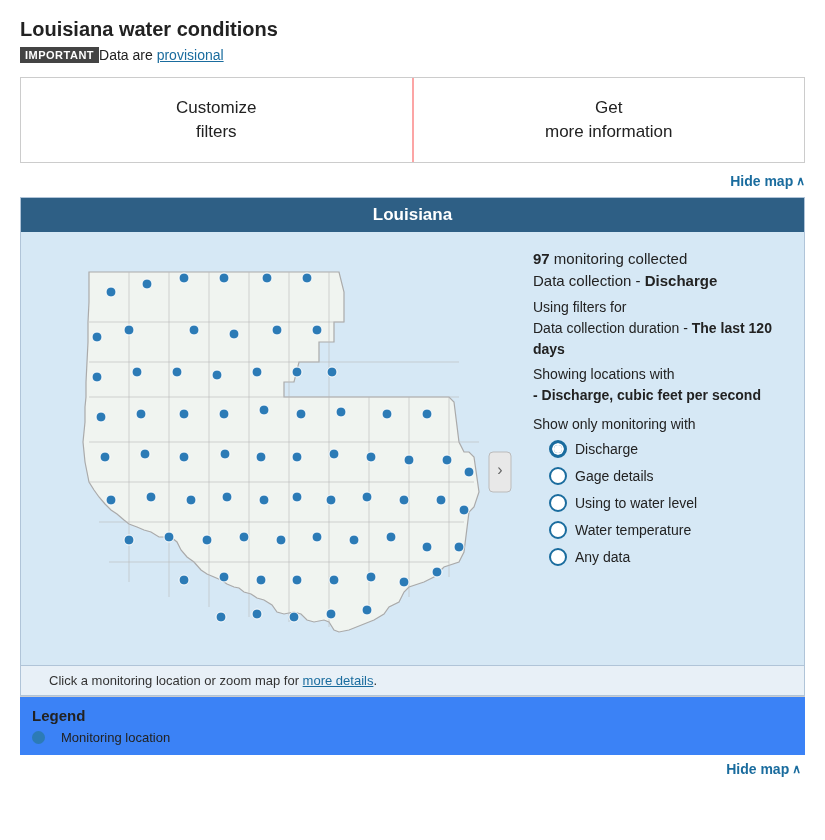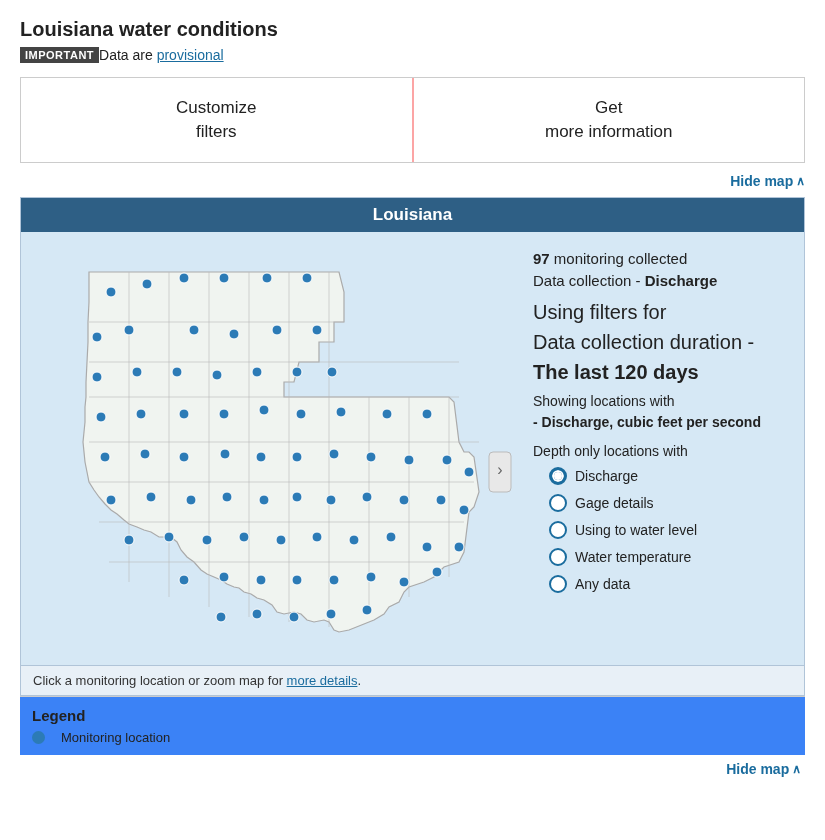--- a/index.html
+++ b/index.html
@@ -122,21 +122,21 @@
     }
     .monitor-count {
       font-size: 15px;
       margin-bottom: 4px;
       line-height: 1.5;
     }
     .monitor-count strong {
       font-weight: 700;
     }
     .filter-info {
-      font-size: 20px;
+      font-size: 14px;
       margin-bottom: 4px;
       line-height: 1.5;
     }
     .filter-info strong { font-weight: 700; }
     .showing-info {
       font-size: 14px;
       margin-bottom: 10px;
       line-height: 1.5;
     }
     .showing-info strong { font-weight: 700; }
@@ -174,21 +174,21 @@
       content: '';
       width: 8px;
       height: 8px;
       border-radius: 50%;
       background: #fff;
       display: block;
     }
     .map-footer {
       background: #e8f0f7;
       border-top: 1px solid #b0c4d8;
-      padding: 7px 12px;
+      padding: 7px 28px;
       font-size: 13px;
       color: #333;
     }
     .map-footer a {
       color: #1a6c9e;
       text-decoration: underline;
       cursor: pointer;
     }
     .legend-section {
       padding: 10px 12px 8px 12px;
@@ -384,21 +384,21 @@
           <span>Data collection - </span><strong>Discharge</strong>
         </p>
         <p class="filter-info">
           <span>Using filters for</span><br>
           <span>Data collection duration - </span><strong>The last 120 days</strong>
         </p>
         <p class="showing-info">
           <span>Showing locations with</span><br>
           <strong>- Discharge, cubic feet per second</strong>
         </p>
-        <p class="show-only-label">Depth only locations with</p>
+        <p class="show-only-label">Show only monitoring with</p>
 
         <div class="radio-option">
           <div class="radio-circle selected">
               <div></div>
             </div>
           <span>Discharge</span>
         </div>
         <div class="radio-option">
           <div class="radio-circle"></div>
           <span>Gage details</span>

